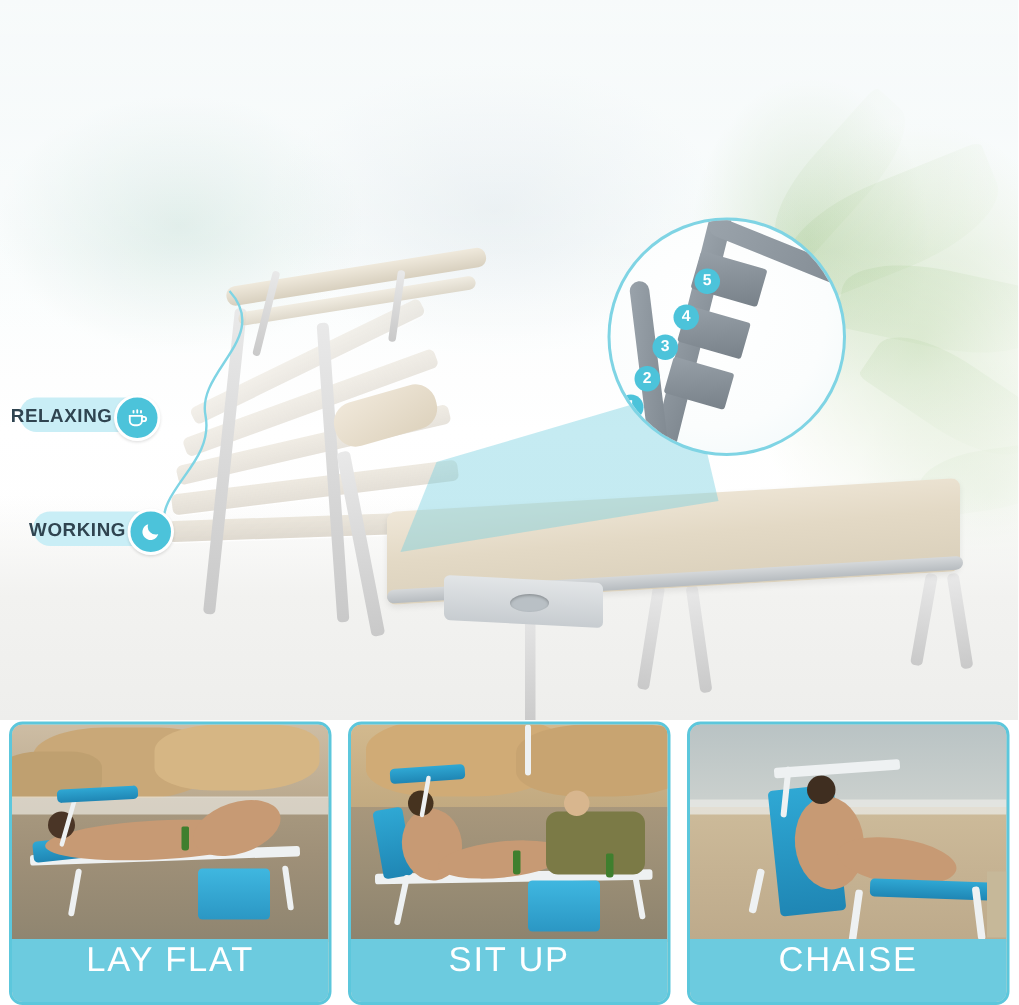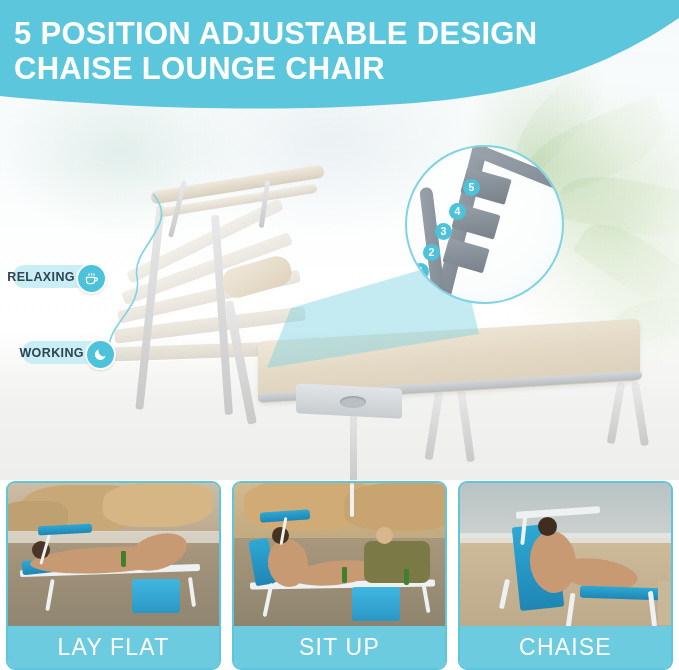--- a/index.html
+++ b/index.html
@@ -54,21 +54,21 @@
   .num{position:absolute;width:17px;height:17px;border-radius:50%;background:#4cc3da;color:#ffffff;
     font-size:10.5px;font-weight:bold;display:flex;align-items:center;justify-content:center;line-height:1;}
   .hinge{position:absolute;background:linear-gradient(100deg,#9aa3ab,#7e878f);}
   .notch{position:absolute;background:linear-gradient(160deg,#97a0a8,#788189);border-radius:2px;}
 
   
   .panels{position:absolute;left:0;top:481px;width:679px;height:189px;display:flex;gap:11px;padding:0 6px;box-sizing:border-box;}
   .panel{position:relative;flex:1;border:2px solid #5cc7dc;border-radius:9px;overflow:hidden;background:#cfd6cf;}
   .panel-photo{position:absolute;left:0;right:0;top:0;height:145px;overflow:hidden;}
   .cap{position:absolute;left:0;right:0;bottom:0;height:42px;background:#6ccbdf;
-    display:flex;align-items:center;justify-content:center;}
+    display:flex;justify-content:center;}
   .cap span{color:#ffffff;font-size:23px;letter-spacing:1.2px;font-weight:normal;}
 
   
   .sky{position:absolute;left:0;right:0;top:0;height:46%;}
   .ground{position:absolute;left:0;right:0;bottom:0;height:58%;}
   .rock{position:absolute;border-radius:40% 30% 45% 35%;}
   .body{position:absolute;border-radius:50%;}
   .cooler{position:absolute;border-radius:3px;background:linear-gradient(180deg,#3fb7e0,#2b97c4);}
   .chairbar{position:absolute;background:#eef1f2;border-radius:2px;}
   .chairblue{position:absolute;background:linear-gradient(180deg,#2fa8d4,#1f86b4);border-radius:3px;}
@@ -163,29 +163,20 @@
 
     <div class="pill" style="left:22px;top:341px;width:92px;">
       <span>WORKING</span>
       <div class="badge">
         <svg width="15" height="15" viewBox="0 0 24 24" fill="#ffffff">
           <path d="M20 14.5A8.4 8.4 0 0 1 9.3 3.9 8.6 8.6 0 1 0 20 14.5z"></path>
         </svg>
       </div>
     </div>
 
-    <div class="banner">
-      <svg width="679" height="120" viewBox="0 0 679 120" preserveAspectRatio="none">
-        <path d="M0,0 H679 V18 C600,72 520,96 400,104 C270,113 120,108 0,96 Z" fill="#5cc7dc"></path>
-      </svg>
-      <div class="banner-title">
-        <span class="l1">5 POSITION ADJUSTABLE DESIGN</span>
-        <span class="l2">CHAISE LOUNGE CHAIR</span>
-      </div>
-    </div>
   </div>
 
   <div class="panels">
 
     <div class="panel">
       <div class="panel-photo">
         <div class="sky" style="background:linear-gradient(180deg,#cdbda4,#b9a88d);height:38%;"></div>
         <div class="rock" style="left:14px;top:2px;width:120px;height:48px;background:#c9a878;"></div>
         <div class="rock" style="left:95px;top:0px;width:110px;height:44px;background:#d6b684;"></div>
         <div class="rock" style="left:-10px;top:18px;width:70px;height:36px;background:#bfa070;"></div>

